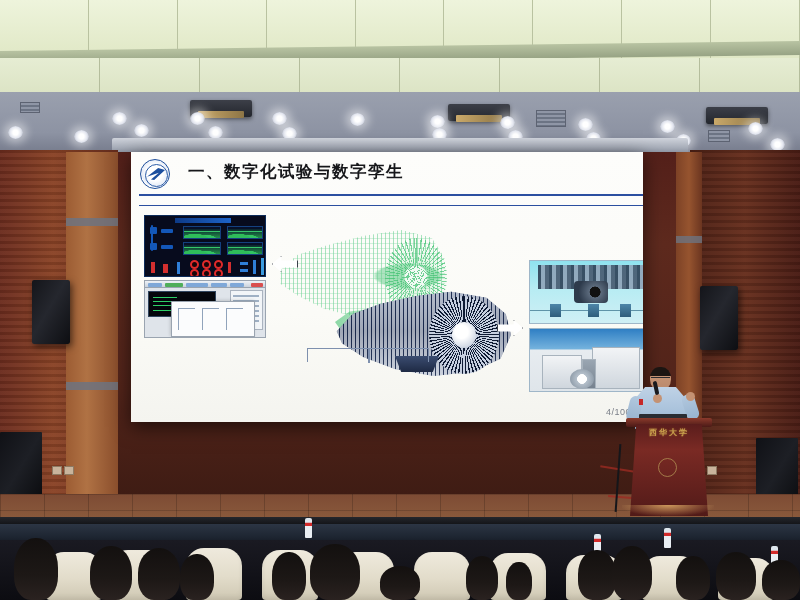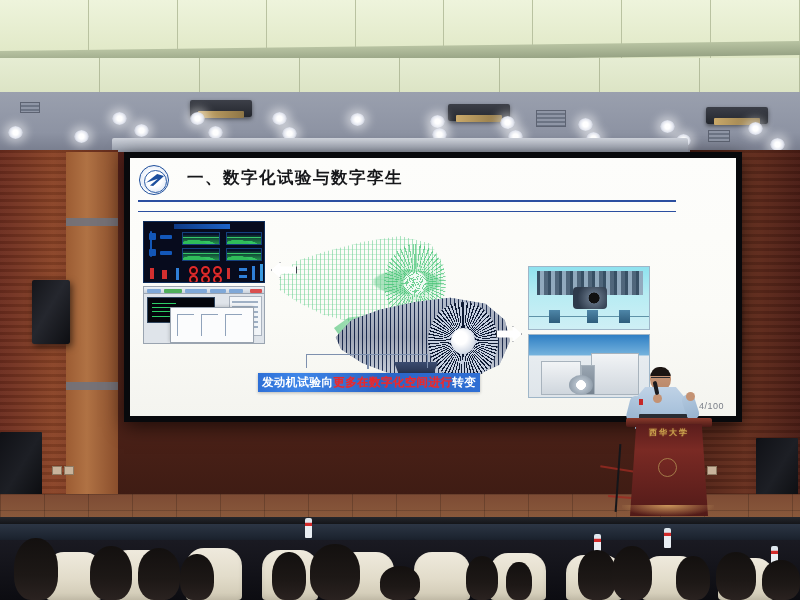--- a/index.html
+++ b/index.html
@@ -123,22 +123,22 @@
     position: absolute; left: 0; top: 517px; width: 800px; height: 10px;
     background: linear-gradient(to bottom, #24262c, #0d0e11);
   }
   .stage-front {
     position: absolute; left: 0; top: 524px; width: 800px; height: 22px;
     background: linear-gradient(to bottom, #2c3544 0%, #1d2531 60%, #12161e 100%);
   }
 
   
   .screen-frame {
-    position: absolute; left: 124px; top: 152px; width: 618px; height: 270px;
-    background: #08090c; padding: 6px;
+    position: absolute; left: 131px; top: 152px; width: 512px; height: 270px;
+    background: #08090c; 
     box-shadow: 0 5px 18px rgba(0,0,0,0.6);
   }
   .slide {
     position: relative; width: 100%; height: 100%;
     background: linear-gradient(to bottom, #fdfdfb 0%, #fbfbf7 60%, #f4f4ef 100%);
     overflow: hidden;
   }
 
   
   .slide-logo {
@@ -636,25 +636,20 @@
         <div class="stand" style="left:58px;"></div>
         <div class="stand" style="left:90px;"></div>
       </div>
       <div class="photo photo-bottom">
         <div class="bldg" style="left:12px; top:26px; width:40px; height:34px;"></div>
         <div class="bldg" style="left:62px; top:18px; width:48px; height:42px;"></div>
         <div class="bldg" style="left:52px; top:30px; width:14px; height:30px; background:linear-gradient(to bottom,#9aa6b2,#76828f);"></div>
         <div class="duct"></div>
       </div>
 
-      <div class="banner">
-        <span class="w">发动机试验向</span>
-        <span class="r">更多在数字化空间进行</span>
-        <span class="w">转变</span>
-      </div>
 
       <div class="pagenum">4/100</div>
     </div>
   </div>
 
   <div class="speaker-head"></div>
   <div class="speaker-glasses"></div>
   <div class="speaker-body"></div>
   <div class="speaker-arm" style="left:628px; top:396px; transform:rotate(14deg);"></div>
   <div class="speaker-arm" style="left:684px; top:394px; transform:rotate(-18deg);"></div>

